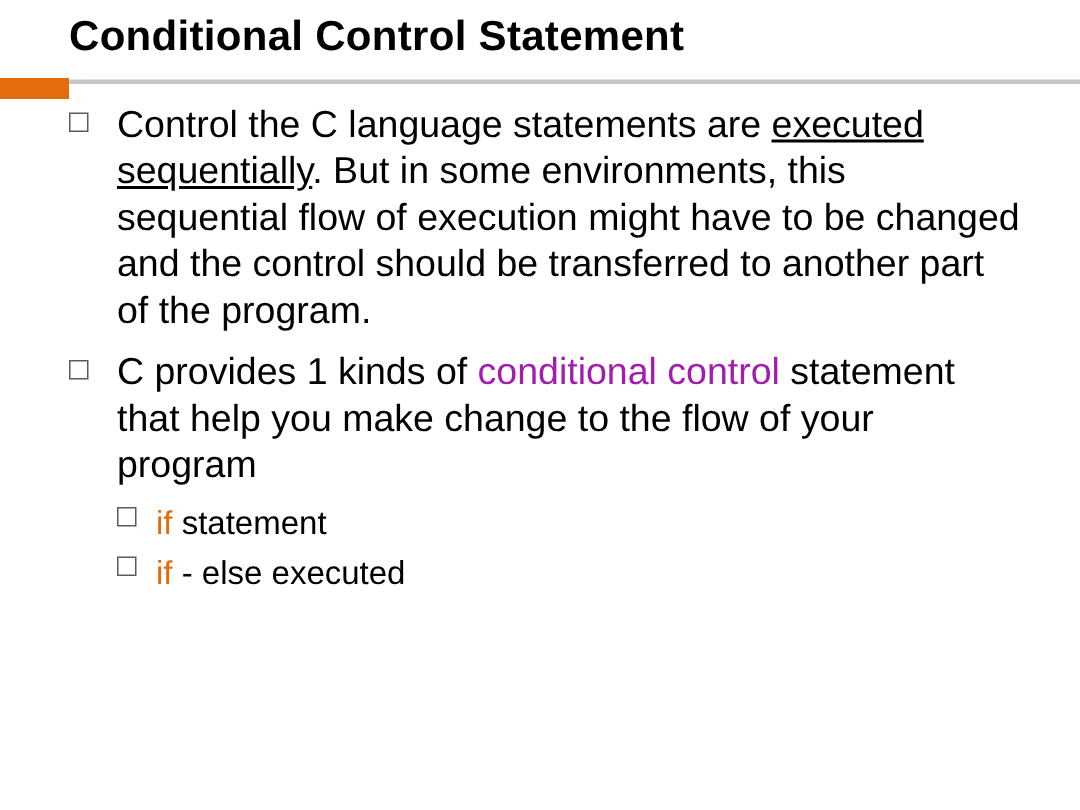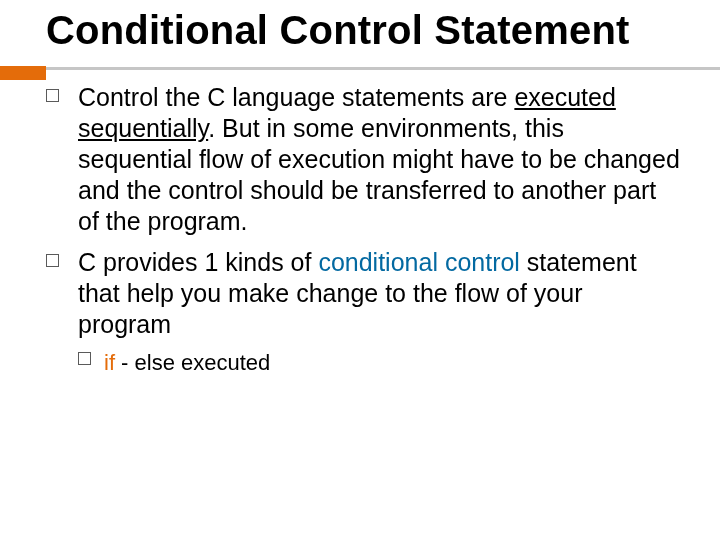--- a/index.html
+++ b/index.html
@@ -1,31 +1,31 @@
 <!DOCTYPE html>
 <html><head>
 <meta charset="utf-8">
 <style>
   * { margin: 0; padding: 0; box-sizing: border-box; }
   html, body { width: 720px; height: 540px; background: #fff; font-family: Arial, Helvetica, sans-serif; color: #000; }
   .slide { position: relative; width: 720px; height: 540px; padding: 8px 0 0 0; }
   .title-wrap { padding: 0 46px 10px 46px; }
-  .title { font-size: 40px; font-weight: 700; line-height: 1.12; letter-spacing: 0.2px; }
+  .title { font-size: 28px; font-weight: 700; line-height: 1.12; letter-spacing: 0.2px; }
   .rule { position: relative; height: 3px; width: 100%; background: #c6c6c6; margin: 4px 0 6px 0; }
   .accent { position: absolute; left: 0; top: -1px; width: 46px; height: 14px; background: #e46c0a; }
   .body { padding: 6px 40px 0 46px; }
   .bullets { list-style: none; }
   .bullets > li { position: relative; padding-left: 32px; font-size: 25px; line-height: 1.24; margin-bottom: 10px; }
   .bullet-box { position: absolute; left: 0; top: 7px; width: 13px; height: 13px; border: 1.5px solid #5a5a5a; background: transparent; }
   .underline { text-decoration: underline; }
   .sublist { list-style: none; margin-top: 8px; }
   .sublist > li { position: relative; padding-left: 26px; font-size: 22px; line-height: 1.35; margin-bottom: 3px; }
   .check { position: absolute; left: 0; top: 4px; width: 13px; height: 13px; border: 1.5px solid #5a5a5a; background: transparent; }
   .kw { color: #e46c0a; }
-  .cond-text { color: #0369a1; }
+  .cond-text { color: #a21caf; }
   .arrow { font-size: 22px; }
 </style>
 </head>
 <body>
 <div class="slide">
 
   <div class="title-wrap">
     <h1 class="title">Conditional Control Statement</h1>
   </div>
 
@@ -39,19 +39,23 @@
         <span class="bullet-box"></span>
         <span>Control the C language statements are </span><span class="underline">executed sequentially</span><span>. But in some environments, this sequential flow of execution might have to be changed and the control should be transferred  to another part of the program.</span>
       </li>
       <li>
         <span class="bullet-box"></span>
         <span>C provides 1 kinds of </span><span class="cond-text">conditional control</span><span> statement  that help you make change to the flow of your program</span>
 
         <ul class="sublist">
           <li>
             <span class="check"></span>
+            <span class="kw">if</span><span> statement</span>
+          </li>
+          <li>
+            <span class="check"></span>
             <span class="kw">if</span><span> - else executed</span>
           </li>
         </ul>
       </li>
     </ul>
   </div>
 </div>
 
 </body></html>

